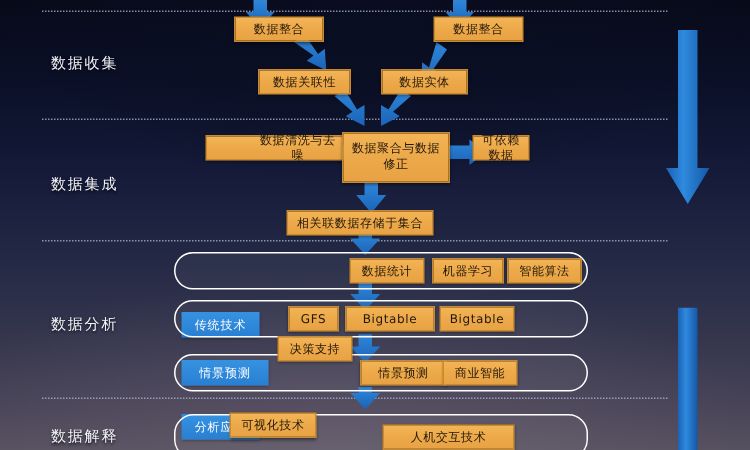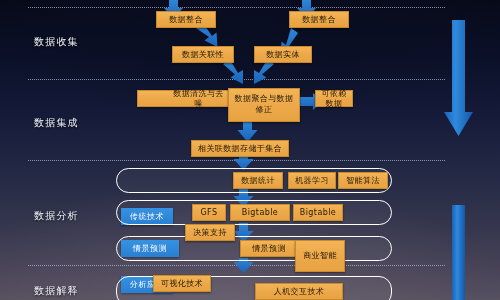--- a/index.html
+++ b/index.html
@@ -196,19 +196,19 @@
   <div class="group-box" style="left:116px; top:200px; width:276px; height:25px;"></div>
   <div class="chip-blue" style="left:121px; top:204px; width:58px; height:17px;">情景预测</div>
   <div class="node" style="left:192px; top:204px; width:34px; height:17px;">GFS</div>
   <div class="node" style="left:230px; top:204px; width:60px; height:17px;">Bigtable</div>
   <div class="node" style="left:293px; top:204px; width:50px; height:17px;">Bigtable</div>
 
   <div class="group-box" style="left:116px; top:236px; width:276px; height:25px;"></div>
   <div class="chip-blue" style="left:121px; top:240px; width:52px; height:17px;">分析应用</div>
   <div class="node" style="left:185px; top:224px; width:50px; height:17px;">决策支持</div>
   <div class="node" style="left:240px; top:240px; width:58px; height:17px;">情景预测</div>
-  <div class="node" style="left:295px; top:240px; width:50px; height:32px;">商业智能</div>
+  <div class="node" style="left:295px; top:240px; width:50px; height:17px;">商业智能</div>
 
   <div class="group-box" style="left:116px; top:276px; width:276px; height:30px;"></div>
   <div class="node" style="left:153px; top:275px; width:58px; height:17px;">可视化技术</div>
   <div class="node" style="left:255px; top:283px; width:88px; height:17px;">人机交互技术</div>
 
 </div>
 
 </body></html>

